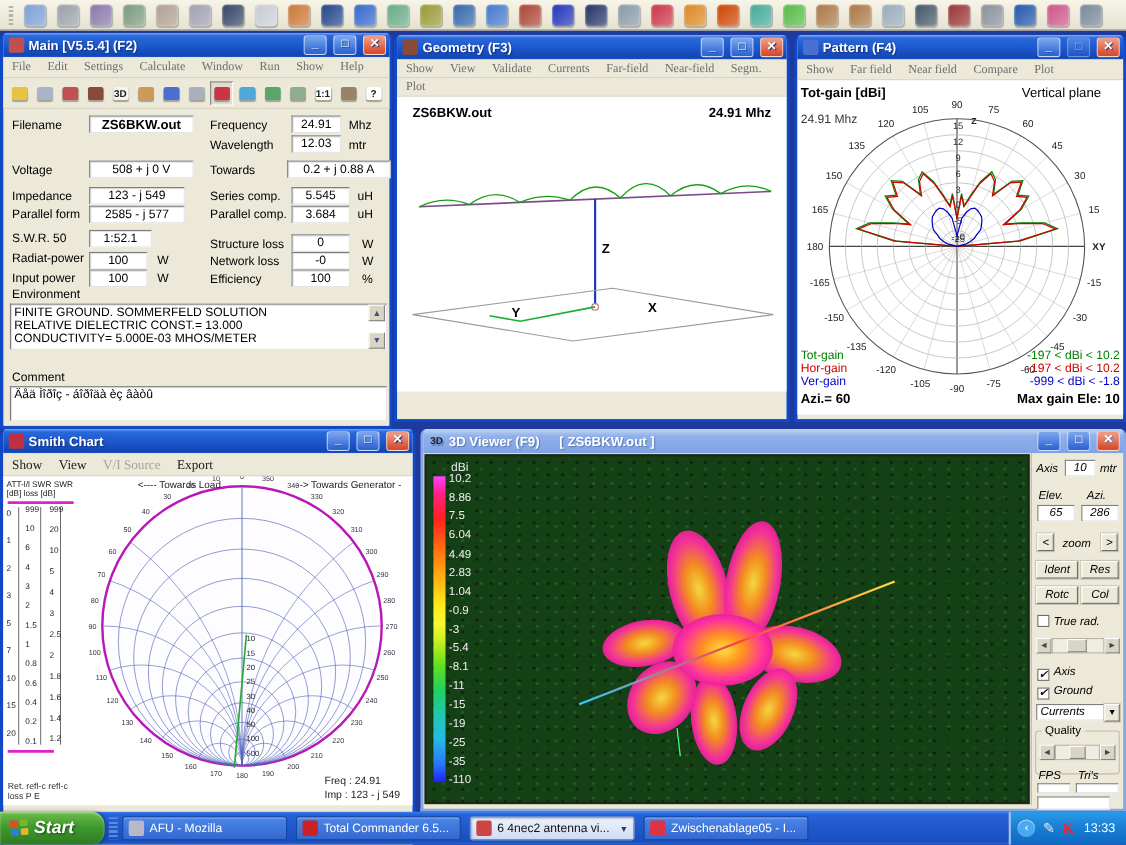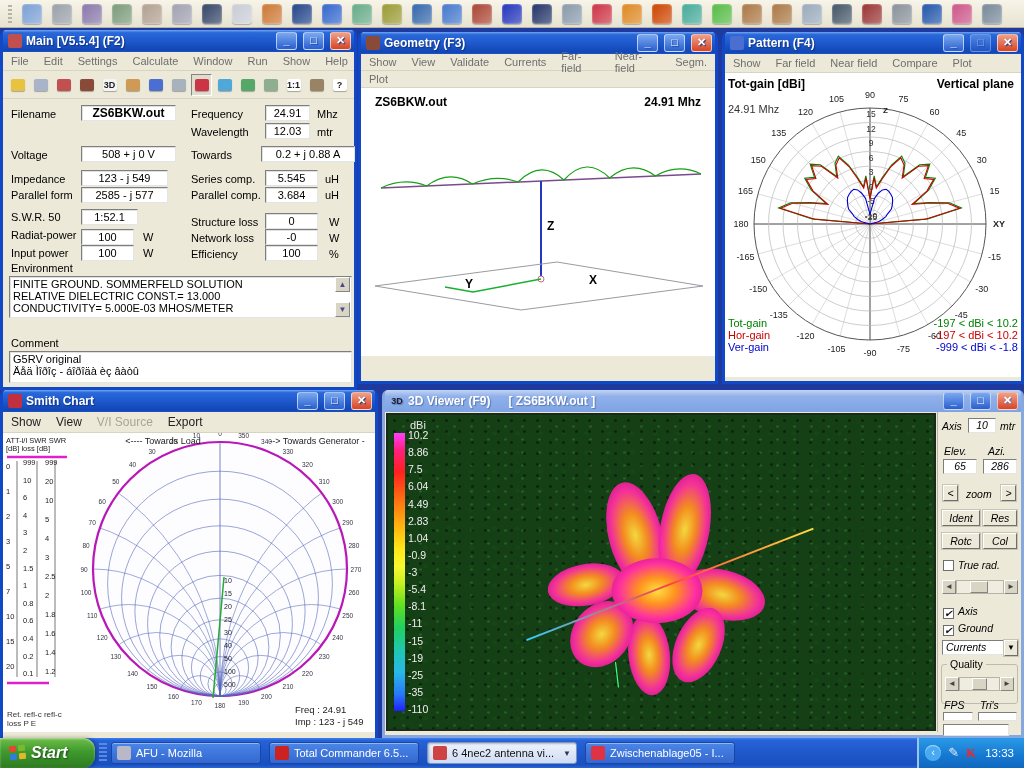--- a/index.html
+++ b/index.html
@@ -21,21 +21,21 @@
   .titlebar.inactive { background:linear-gradient(180deg,#c3d4f2 0%,#8fb0ea 30%,#7fa3e4 100%); text-shadow:1px 1px 1px #5a78b4; }
   .win.inactive { border-color:#87a7e0; }
   .ticon { width:14px; height:14px; border-radius:2px; flex:0 0 auto; font-size:9px; font-weight:bold; line-height:14px; text-align:center; }
   .tspacer { flex:1; }
   .tbtn { width:21px; height:18px; border-radius:3px; border:1px solid rgba(255,255,255,.6);
     background:linear-gradient(180deg,#7aa8f0,#2a5fd0); color:#fff; font-size:11px; line-height:15px;
     text-align:center; font-weight:bold; margin-left:2px; }
   .tbtn.close { background:linear-gradient(180deg,#f0a088,#d64426); }
   .menubar { background:#ece9d8; border-bottom:1px solid #d8d4c2; padding:2px 8px; color:#6e6e6e;
     display:flex; gap:15px; font-size:11px; height:19px; align-items:center; }
-  .menubar .mi { cursor:default; }
+  .menubar .mi { cursor:default;font-family:Liberation Serif, serif; }
   .menubar .mi.dis { color:#a8a49a; }
 
   
   #win-main { left:0; top:30; width:357px; height:360px; z-index:1; }
   #main-toolbar { height:28px; background:#ece9d8; border-bottom:1px solid #d8d4c2; display:flex; align-items:center; padding:0 4px; gap:2px; }
   .toolbtn { width:23px; height:22px; background:#ece9d8; border:1px solid #ece9d8; display:flex; align-items:center; justify-content:center; }
   .toolbtn.pressed { border-color:#848484 #fff #fff #848484; background:#e0ddcc; }
   .toolglyph { width:14px; height:12px; border-radius:2px; font-size:9px; font-weight:bold; line-height:12px; text-align:center; color:#202020; box-shadow:0 1px 1px rgba(0,0,0,.3); }
   #main-form { position:relative; height:284px; font-size:11px; color:#000; }
   .flabel { position:absolute; white-space:nowrap; }
@@ -53,21 +53,21 @@
   #geo-canvas { background:#fff; height:268px; position:relative; }
   #geo-status { height:22px; background:#fff; border-top:1px solid #c8c4b4; display:flex; align-items:center; font-weight:bold; font-size:12px; }
   #geo-status span { position:absolute; }
   .gbold { font:bold 12px "Liberation Sans",sans-serif; }
   .gaxis { font:bold 12px "Liberation Sans",sans-serif; }
 
   
   #win-pattern { left:722px; top:32px; width:302px; height:352px; z-index:1; }
   #pattern-client { position:relative; background:#fff; height:304px; overflow:hidden; }
   #pattern-hdr-left { position:absolute; left:3px; top:4px; font-weight:bold; font-size:12px; }
-  #pattern-hdr-right { position:absolute; right:7px; top:4px; font-weight:bold; font-size:12px; }
+  #pattern-hdr-right { position:absolute; right:20px; top:4px; font-weight:normal; font-size:12px; }
   #pattern-freq { position:absolute; left:3px; top:30px; font-size:11px; color:#333; }
   #pattern-legend { position:absolute; left:3px; right:3px; top:244px; font-size:11px; }
   .leg-row { position:relative; height:12px; }
   .leg-row .rng { position:absolute; right:0; }
   #pattern-footer { position:absolute; left:3px; right:3px; top:282px; font-weight:bold; font-size:12px; color:#000; }
   #pattern-footer .rt { position:absolute; right:0; }
 
   
   #win-smith { left:0; top:390px; width:378px; height:452px; z-index:3; }
   #smith-canvas { position:relative; background:#fff; height:299px; overflow:hidden; }
@@ -281,21 +281,20 @@
       <div>RELATIVE DIELECTRIC CONST.= 13.000</div>
       <div>CONDUCTIVITY= 5.000E-03 MHOS/METER</div>
     </div>
     <div class="vscroll" style="left:332px;top:178px;height:40px">
       <div class="sarrow">▲</div>
       <div class="sarrow">▼</div>
     </div>
 
     <span class="flabel" style="left:8px;top:238px">Comment</span>
     <div class="sunkbox" style="left:6px;top:252px;width:343px;height:32px">
-      <div>G5RV original</div>
       <div>Äåä Ìîðîç - áîðîäà èç âàòû</div>
     </div>
   </div>
 </div>
 
 <div id="win-geometry" class="win">
   <div class="titlebar">
     <div class="ticon" style="background:#8a4a3a"></div>
     <span>Geometry  (F3)</span>
     <span class="tspacer"></span>
@@ -421,20 +420,24 @@
         <polyline points="145.0,151.0 145.0,151.0 145.0,151.0 153.4,148.7 156.8,146.7 160.8,143.6 162.6,140.8 166.4,136.0 167.2,132.4 167.6,128.4 167.4,124.3 165.8,121.3 163.8,118.4 161.2,116.3 157.4,116.9 153.3,120.2 149.5,125.3 146.3,136.6 145.0,141.3 143.7,136.6 140.5,125.3 136.7,120.2 132.6,116.9 128.8,116.3 126.2,118.4 124.2,121.3 122.6,124.3 122.4,128.4 122.8,132.4 123.6,136.0 127.4,140.8 129.2,143.6 133.2,146.7 136.6,148.7 145.0,151.0 145.0,151.0 145.0,151.0 " fill="none" stroke="#0000cc" stroke-width="1.1"></polyline>
       </svg>
     <span id="pattern-hdr-left">Tot-gain [dBi]</span>
     <span id="pattern-hdr-right">Vertical plane</span>
     <span id="pattern-freq">24.91 Mhz</span>
     <div id="pattern-legend">
         <div class="leg-row"><span style="color: rgb(0, 128, 0);">Tot-gain</span><span class="rng" style="color: rgb(0, 128, 0);">-197 &lt; dBi &lt; 10.2</span></div>
         <div class="leg-row"><span style="color: rgb(204, 0, 0);">Hor-gain</span><span class="rng" style="color: rgb(204, 0, 0);">-197 &lt; dBi &lt; 10.2</span></div>
         <div class="leg-row"><span style="color: rgb(0, 0, 204);">Ver-gain</span><span class="rng" style="color: rgb(0, 0, 204);">-999 &lt; dBi &lt; -1.8</span></div>
       </div>
+    <div id="pattern-footer">
+      <span>Azi.= 60</span>
+      <span class="rt">Max gain Ele: 10</span>
+    </div>
   </div>
 </div>
 
 <div id="win-smith" class="win">
   <div class="titlebar">
     <div class="ticon" style="background:#c03040"></div>
     <span>Smith Chart</span>
     <span class="tspacer"></span>
     <div class="tbtn">_</div>
     <div class="tbtn">□</div>

